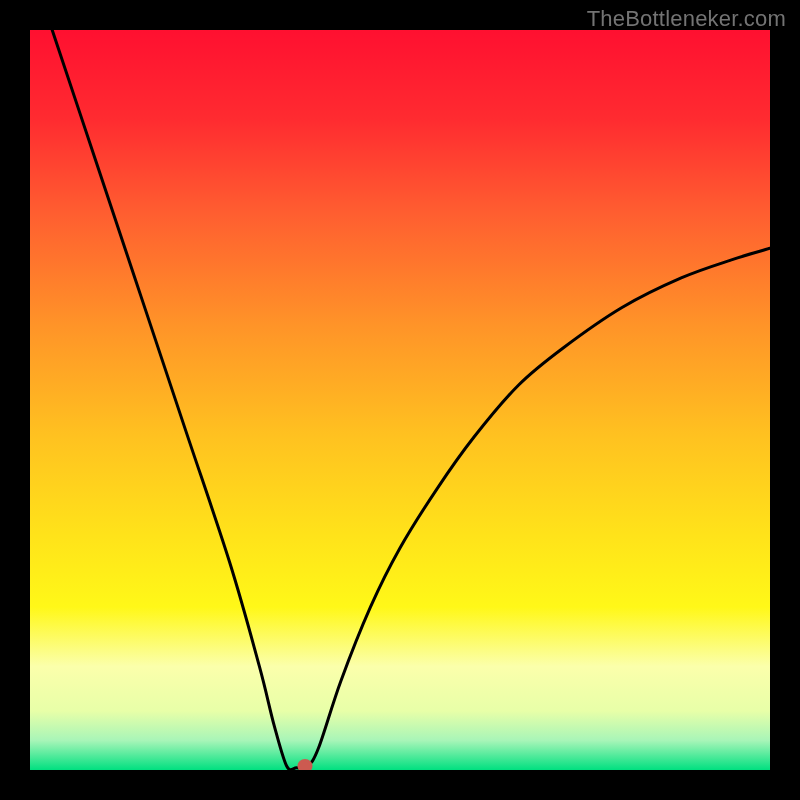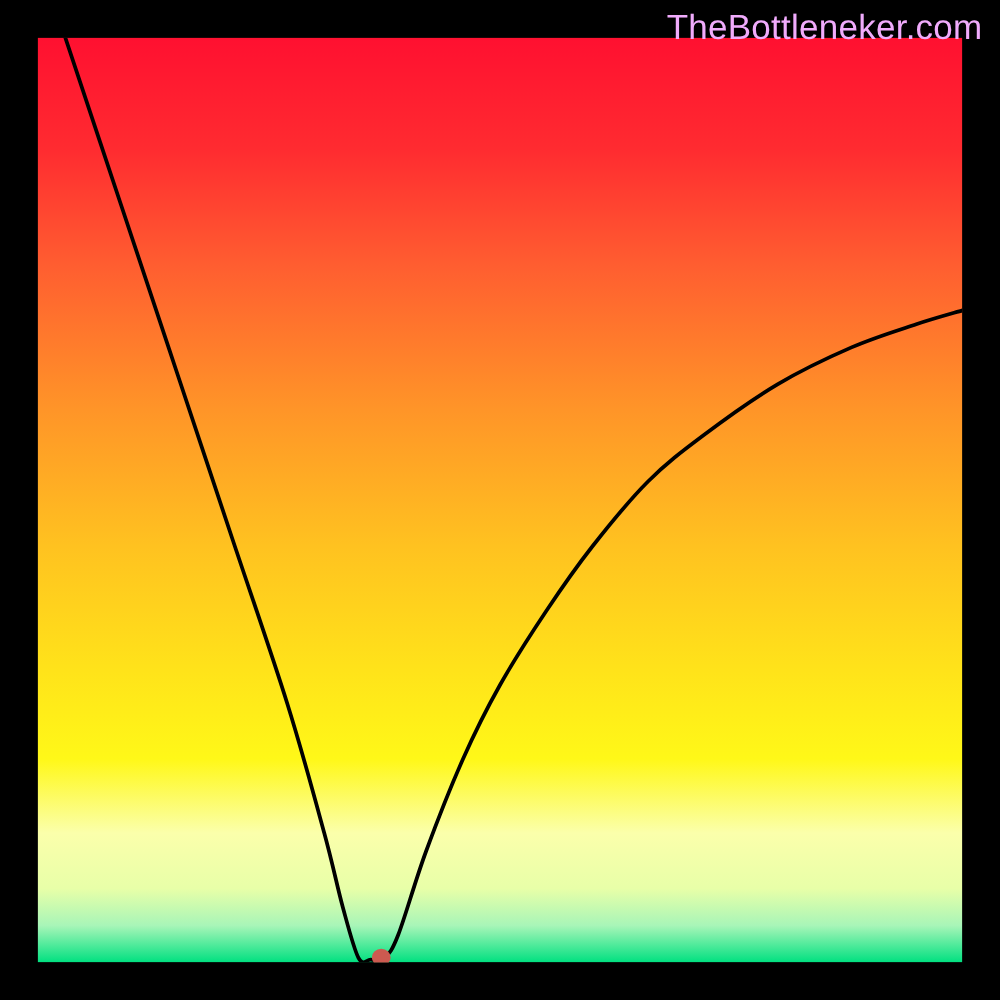--- a/index.html
+++ b/index.html
@@ -2,22 +2,22 @@
 <html><head>
 <meta charset="utf-8">
 <style>
   * { margin: 0; padding: 0; box-sizing: border-box; }
   html, body { width: 800px; height: 800px; overflow: hidden; }
   body { background: #000; font-family: Arial, sans-serif; position: relative; }
   .watermark {
     position: absolute;
     top: 6px;
     right: 14px;
-    color: #f0abfc;
-    font-size: 28px;
+    color: #737373;
+    font-size: 22px;
     font-weight: 400;
     z-index: 10;
     letter-spacing: 0.2px;
   }
   .plot-area {
     position: absolute;
     top: 30px;
     left: 30px;
     width: 740px;
     height: 740px;

